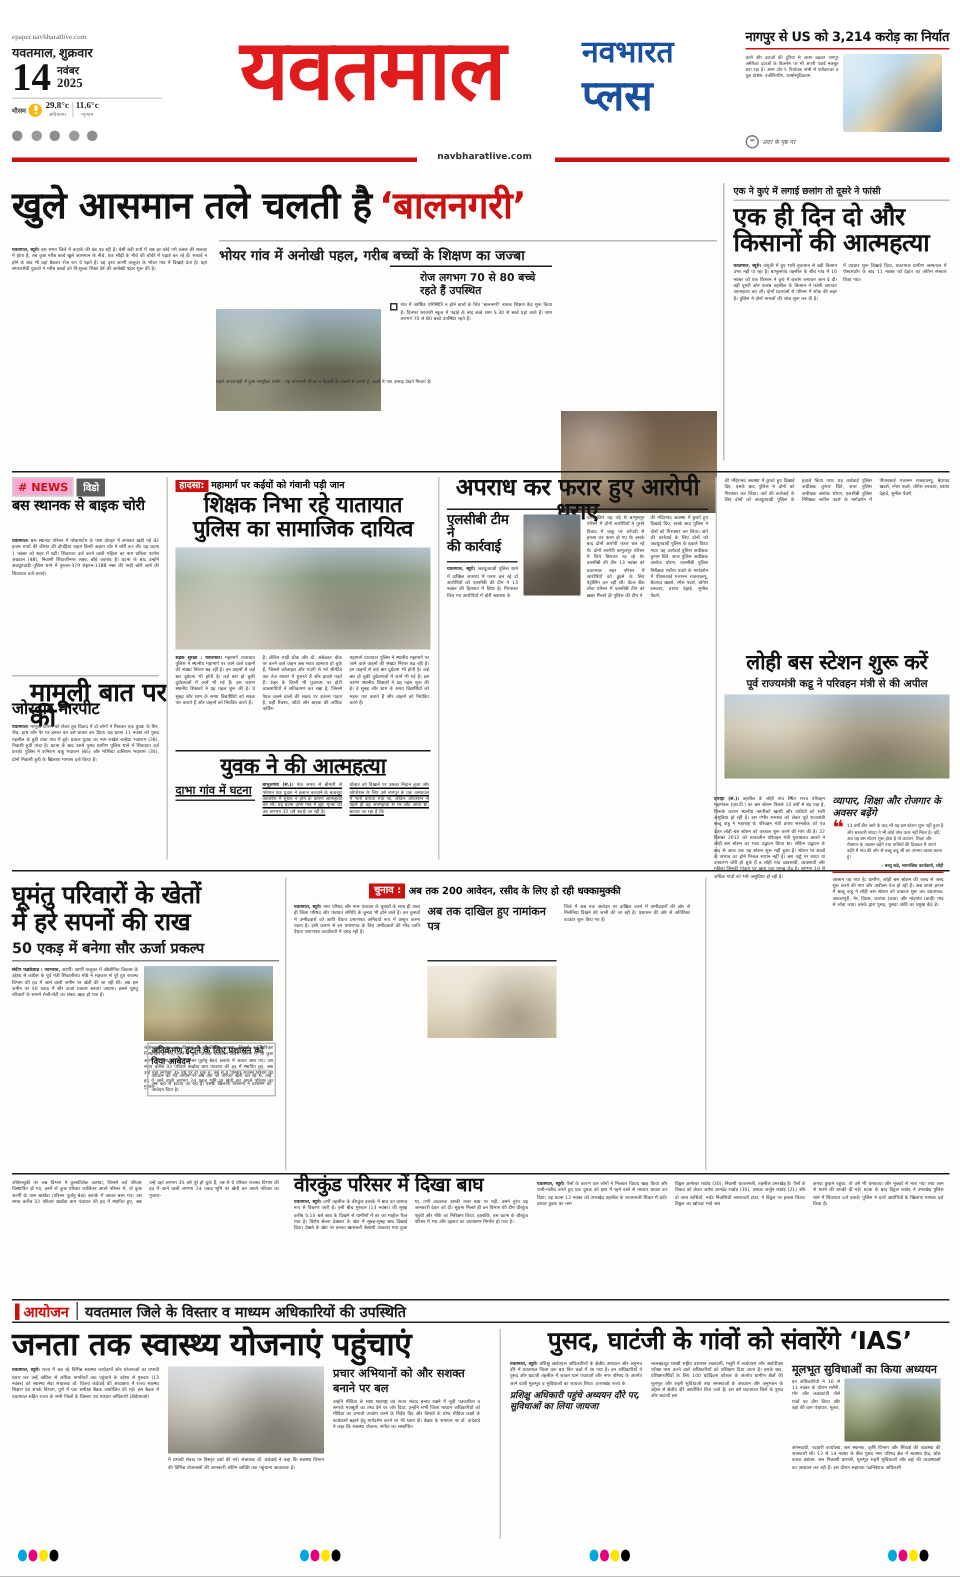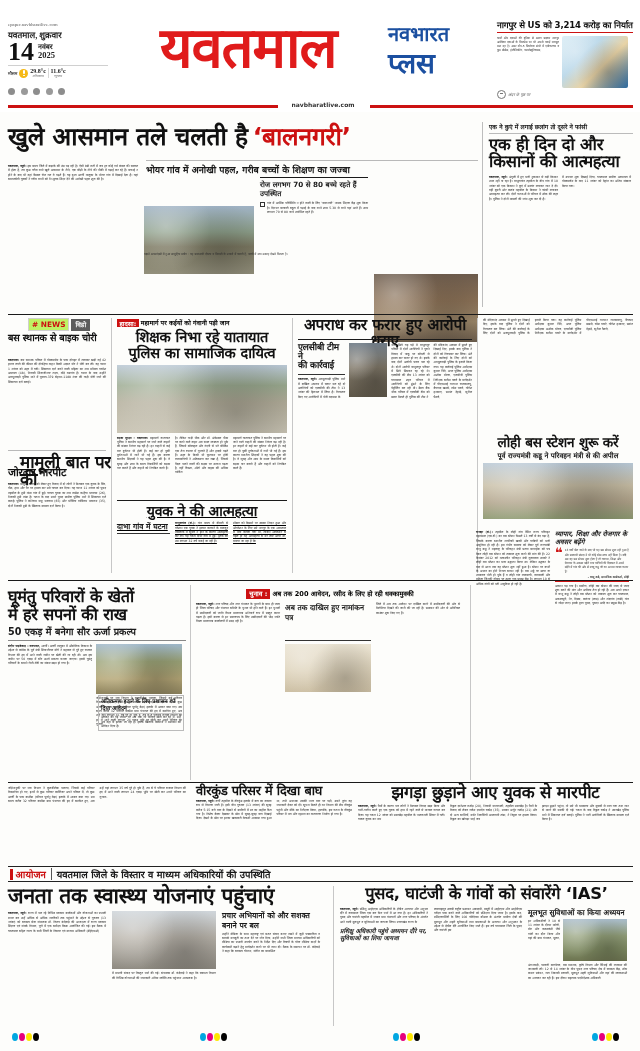--- a/index.html
+++ b/index.html
@@ -46,21 +46,21 @@
   .ph-cart{background:
       linear-gradient(180deg,#eae3d2 0%,#ded3bb 55%,#cdc0a5 100%);}
   .ph-map{background:
       linear-gradient(135deg,#d9ecf5 0%,#bcd9ea 35%,#e8d3a6 60%,#2f6fa8 100%);}
   .nb{font-weight:700;}
   
   .mast-red{color:#e01b1b;font-weight:900;}
   .mast-blue{color:#1b4fa0;font-weight:900;}
   .dateno{font-size:26px;font-weight:900;color:#111;line-height:.82;}
   .socdot{width:7px;height:7px;border-radius:50%;background:#8d8d8d;display:inline-block;margin-right:1.5px;}
-  .newsbadge{background:#bef264;border:1px solid #cfcfcf;margin-left:20px;}
+  .newsbadge{background:#f9a8d4;border:1px solid #cfcfcf;}
   
   .chip-red{background:#cc1111;color:#fff;font-weight:700;}
   .chip-gray{background:#5d5d5d;color:#fff;font-weight:700;}
   .quoteblk{font-size:3.1px;color:#333;line-height:1.4;}
   
   .cmyk span{display:inline-block;width:6px;height:8px;border-radius:50%;margin-right:1px;}
   .c{background:#00a7e1}.m{background:#e6007e}.y{background:#ffe600}.k{background:#000}
   .colhairline{width:0;border-left:.6px solid #c7c7c7;}
 </style>
 </head>
@@ -146,21 +146,21 @@
         <div class="body-txt">
           <span class="nb">यवतमाल, ब्यूरो।</span>
           <span>इस समय जिले में कड़ाके की ठंड पड़ रही है। ऐसी ठंडी रातों में जब हर कोई गर्म कंबल की सलवट में होता है, तब कुछ गरीब बच्चे खुले आसमान के नीचे, एक सीढ़ी के नीचे की चौकी में पढ़ाई कर रहे हैं। सफाई न होने के बाद भी वहां बैठकर रोज रात वे पढ़ते हैं। यह दृश्य आर्णी तालुका के भोयर गांव में दिखाई देता है। यहां समाजसेवी युवकों ने गरीब बच्चों को नि:शुल्क शिक्षा देने की अनोखी पहल शुरू की है।</span>
         </div>
       </div>
 
       <div class="photo ph-crowd abs" style="left:136px;top:57px;width:110px;height:68px;"></div>
 
       <div class="abs" style="left:252px;top:55px;width:108px;">
         <div class="abs rule" style="left:0;top:-2px;width:108px;height:1.2px;"></div>
-        <div class="sub" style="font-size:7.2px;line-height:1.2;padding-top:2px;">रोज लगभग 70 से 80 बच्चे रहते हैं उपस्थित</div>
+        <div class="sub" style="font-size:7.2px;line-height:1.2;padding-top:2px;margin-left:20px;">रोज लगभग 70 से 80 बच्चे रहते हैं उपस्थित</div>
         <div style="display:flex;gap:2px;margin-top:3px;">
           <span style="display:inline-block;width:3px;height:3px;border:.6px solid #333;flex:none;margin-top:1px;"></span>
           <span class="body-txt">गांव में आर्थिक परिस्थिति न होने वालों के लिए ‘बालनगरी’ नामक शिक्षण केंद्र शुरू किया है। दिनभर सरकारी स्कूल में पढ़ाई के बाद बच्चे शाम 5.30 से बच्चे यहां आते हैं। शाम लगभग 70 से 80 बच्चे उपस्थित रहते हैं।</span>
         </div>
       </div>
 
       <div class="photo ph-class abs" style="left:366px;top:57px;width:104px;height:68px;"></div>
 
       <div class="abs body-txt" style="left:136px;top:128px;width:334px;font-size:2.9px;">पढ़ाने अपनाएंखी में हुआ सामूहिक प्रयोग : यह बालनगरी दीपक व बिजली के उजाले में चलती है, बच्चों में नया उत्साह देखने मिलता है।</div>
     </div>
@@ -352,21 +352,20 @@
 
     <div class="abs" style="left:196px;top:-2px;width:156px;">
       <div class="hl" style="font-size:12.8px;">वीरकुंड परिसर में दिखा बाघ</div>
       <div class="body-txt" style="margin-top:2px;column-count:2;column-gap:5px;">
         <span class="nb">यवतमाल, ब्यूरो।</span>
         <span>वर्णी तहसील के वीरकुंड इलाके में बाघ का वास्तव रूप से विचरण जारी है। इसी बीच गुरुवार (13 नवंबर) की सुबह करीब 5:15 बजे बाघ के दिखने से ग्रामीणों में डर का माहौल फैल गया है। विशेष बेरला देखकर के खेत में सुबह-सुबह बाघ दिखाई दिया। देखने के खेत पर इनका खासकरी बेलाशी आकाश गया हुआ था, तभी अचानक उसकी नजर बाघ पर पड़ी, उसने तुरंत यह जानकारी देकर को दी। सूचना मिलते ही वन विभाग की टीम वीरकुंड पहुंची और मौके का निरीक्षण किया, हालांकि, इस घटना के वीरकुंड परिसर में भय और दहशत का वातावरण निर्माण हो गया है।</span>
       </div>
     </div>
 
     <div class="abs" style="left:358px;top:-2px;width:275px;">
-      <div class="hl" style="font-size:16.8px;text-align:center;">झगड़ा छुड़ाने आए युवक से मारपीट</div>
       <div style="display:flex;gap:5px;margin-top:3px;">
         <div class="body-txt" style="width:87px;">
           <span class="nb">यवतमाल, ब्यूरो।</span>
           <span>पैसों के कारण चार लोगों ने मिलकर विवाद खड़ा किया और पानी-गलीच करते हुए एक युवक को हाथ में रहने वाले से मारकर घायल कर दिया। यह घटना 12 नवंबर को उमरखेड़ तहसील के चातारनली शिवार में घटी। घायल युवक का नाम</span>
         </div>
         <div class="body-txt" style="width:87px;">विठ्ठल ज्ञानेश्वर राठोड़ (20), निवासी चातारनली, तहसील उमरखेड़ है। पैसों के विवाद को लेकर जयेश ज्ञानदेव राठोड़ (35), उसका अर्जुन राठोड़ (21) और दो अन्य साथियों, मर्चंट निवासियों अमरावती टांडा, ने विठ्ठल पर हमला किया। विठ्ठल का खोपड़ा भाई जब</div>
         <div class="body-txt" style="width:87px;">झगड़ा छुड़ाने पहुंचा, तो उसे भी धमकाया और मुक्कों से मारा गया तथा जान से मारने की धमकी दी गई। घटना के बाद विठ्ठल राठोड़ ने उमरखेड़ पुलिस थाने में शिकायत दर्ज कराई। पुलिस ने चारों आरोपियों के खिलाफ मामला दर्ज किया है।</div>
       </div>
     </div>
   </div>

